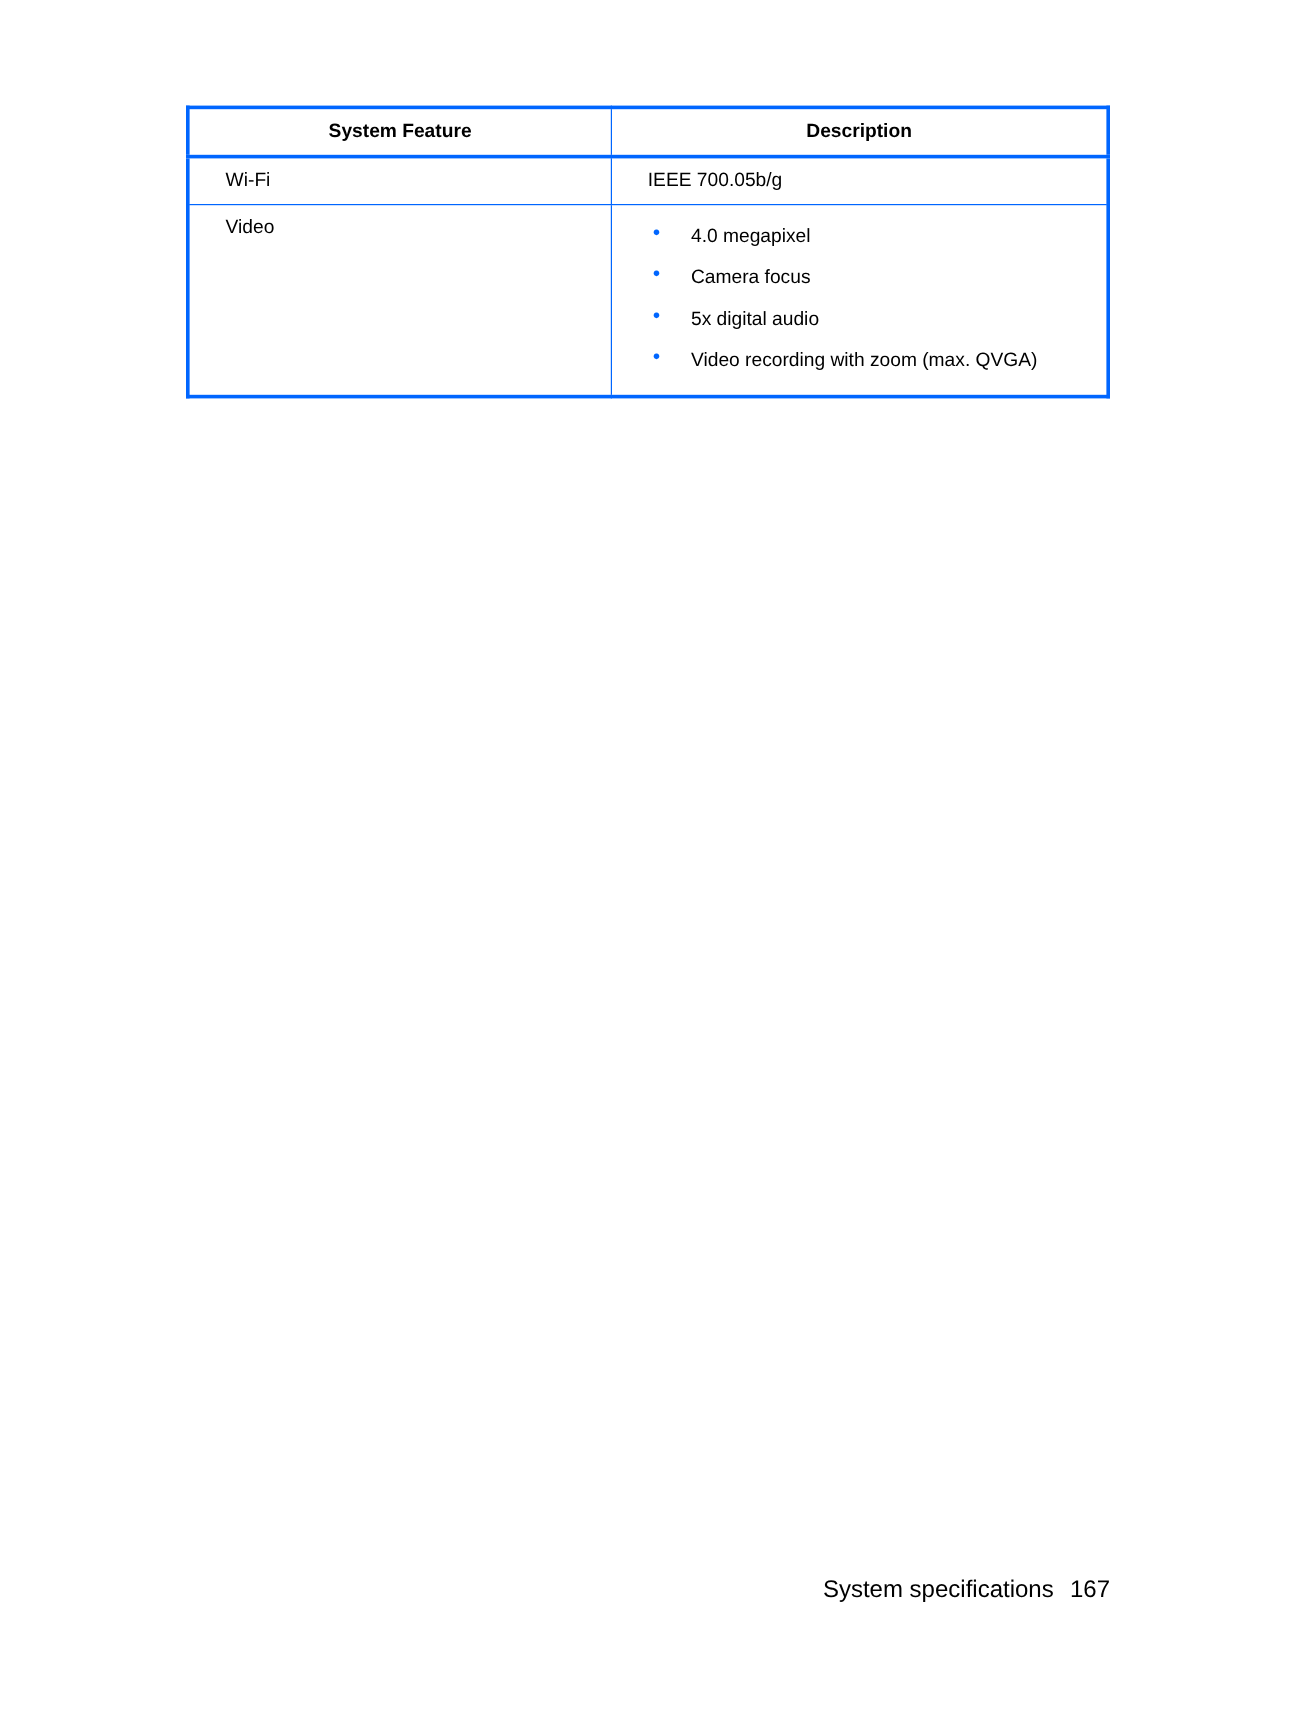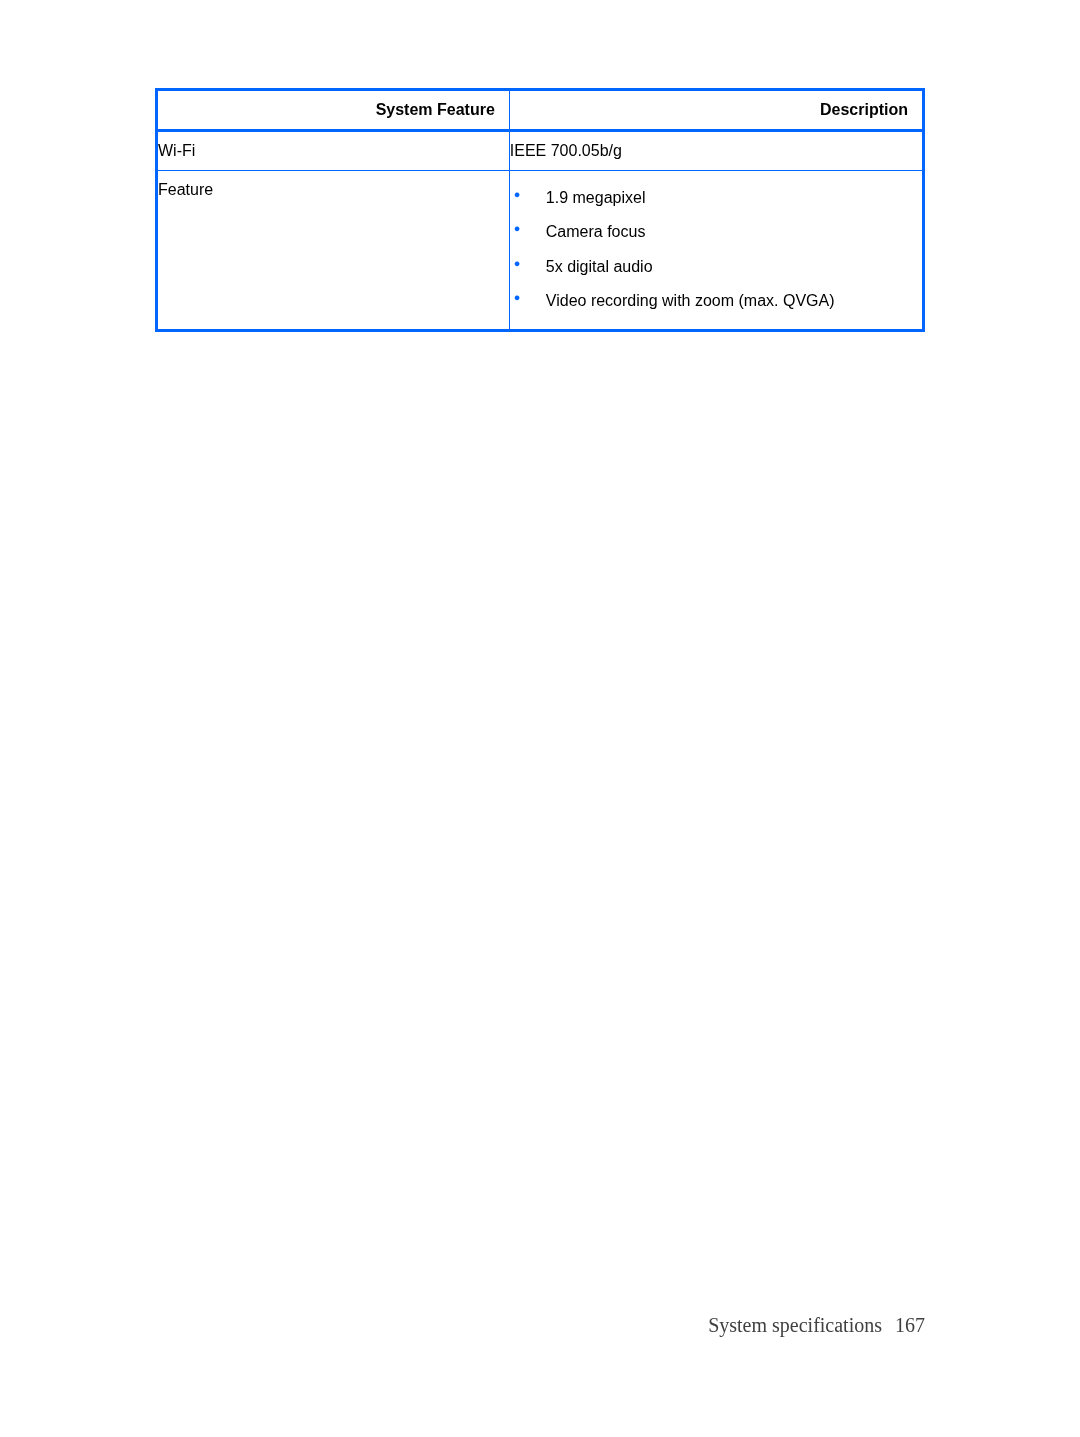--- a/index.html
+++ b/index.html
@@ -18,29 +18,29 @@
       padding: 88px 155px 0 155px;
     }
     table.spec-table {
       width: 100%;
       border-collapse: collapse;
       border: 3px solid #0066ff;
       font-size: 16px;
       color: #000;
     }
     table.spec-table th {
-      text-align: right;
+      text-align: center;
       font-weight: bold;
       padding: 10px 14px;
       border: 1px solid #0066ff;
       font-size: 16px;
       vertical-align: top;
     }
     table.spec-table td {
-      padding: 10px 0;
+      padding: 10px 30px;
       border: 1px solid #0066ff;
       vertical-align: top;
       font-size: 16px;
       margin-left: 18px;
     }
     table.spec-table thead tr {
       border-bottom: 3px solid #0066ff;
     }
     .col-feature {
       width: 46%;
@@ -65,22 +65,22 @@
       left: 4px;
       top: 6px;
       color: #0066ff;
       font-size: 11px;
     }
     .footer {
       position: absolute;
       bottom: 100px;
       right: 155px;
       font-size: 20px;
-      color: #404040;
-      font-family: Liberation Serif, serif;
+      color: #000000;
+      font-family: Liberation Sans, sans-serif;
     }
     .footer .page-num {
       margin-left: 8px;
     }
   </style>
 </head>
 <body>
 
 <div class="page">
   <table class="spec-table">
@@ -89,24 +89,24 @@
         <th class="col-feature">System Feature</th>
         <th class="col-desc">Description</th>
       </tr>
     </thead>
     <tbody>
       <tr>
         <td>Wi-Fi</td>
         <td>IEEE 700.05b/g</td>
       </tr>
       <tr>
-        <td>Feature</td>
+        <td>Video</td>
         <td>
           <ul class="bullets">
-            <li>1.9 megapixel</li>
+            <li>4.0 megapixel</li>
             <li>Camera focus</li>
             <li>5x digital audio</li>
             <li>Video recording with zoom (max. QVGA)</li>
           </ul>
         </td>
       </tr>
     </tbody>
   </table>
 </div>
 

